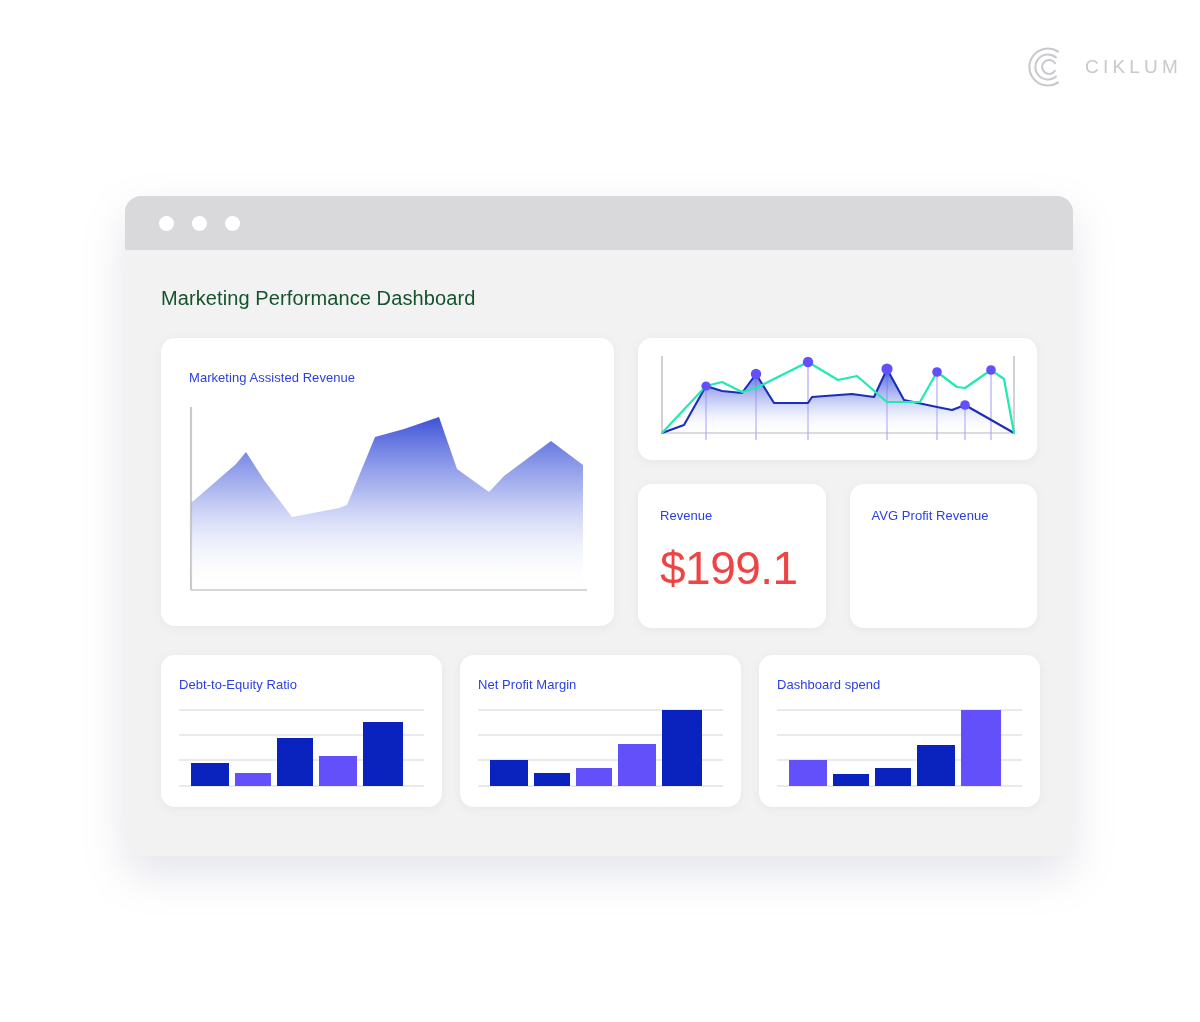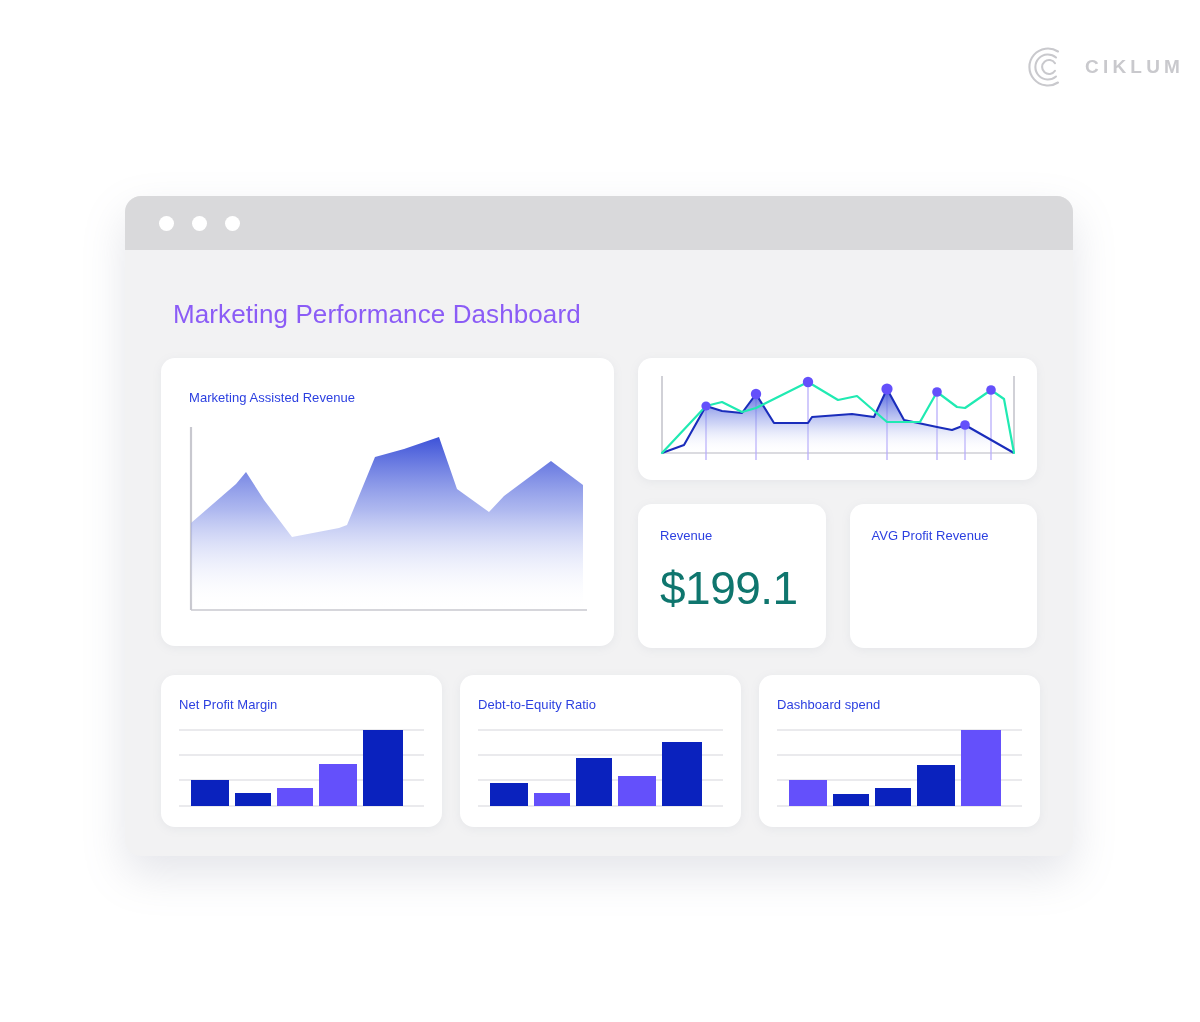--- a/index.html
+++ b/index.html
@@ -24,21 +24,21 @@
     display: flex;
     align-items: center;
     gap: 16px;
   }
   .brand-mark { width: 44px; height: 44px; display: block; }
   .brand-word {
     font-size: 19px;
     letter-spacing: 4.2px;
     color: #c9c9cd;
     font-family: "Liberation Sans", sans-serif;
-    font-weight: 700;
+    font-weight: 400;
   }
 
   
   .window {
     position: absolute;
     left: 125px;
     top: 196px;
     width: 948px;
     height: 660px;
     border-radius: 16px;
@@ -59,24 +59,24 @@
     border-radius: 50%;
     background: #ffffff;
     display: block;
   }
   .window-body {
     padding: 0 36px;
     height: calc(100% - 54px);
     box-sizing: border-box;
   }
   .page-title {
-    color: #8b5cf6;
-    font-size: 26px;
+    color: #14532d;
+    font-size: 20px;
     font-weight: 400;
-    margin: 12px;
+    margin: 0;
     padding-top: 37px;
     padding-bottom: 0;
     letter-spacing: .1px;
   }
 
   
   .row-top {
     display: flex;
     gap: 24px;
     margin-top: 28px;
@@ -130,21 +130,21 @@
   .kpi-row {
     display: flex;
     gap: 24px;
   }
   .card-kpi {
     width: 188px;
     height: 144px;
     padding: 24px 22px 0 22px;
   }
   .kpi-value {
-    color: #0f766e;
+    color: #ef4444;
     font-size: 46px;
     font-weight: 400;
     line-height: 1;
     margin: 0;
     padding-top: 22px;
     letter-spacing: -.5px;
   }
 
   
   .card-bars {
@@ -263,56 +263,56 @@
             <p class="card-title">AVG Profit Revenue</p>
           </div>
         </div>
 
       </div>
     </div>
 
     <div class="row-bottom">
 
       <div class="card card-bars">
+        <p class="card-title">Debt-to-Equity Ratio</p>
+        <div class="bars-wrap">
+          <svg viewBox="0 0 245 86" width="245" height="86" preserveAspectRatio="none">
+            <g stroke="#d6d6dc" stroke-width="1.1">
+              <line x1="0" y1="4" x2="245" y2="4"></line>
+              <line x1="0" y1="29" x2="245" y2="29"></line>
+              <line x1="0" y1="54" x2="245" y2="54"></line>
+              <line x1="0" y1="80" x2="245" y2="80"></line>
+            </g>
+            <g>
+              <rect x="12" y="57" width="38" height="23" fill="#0a22be"></rect>
+              <rect x="56" y="67" width="36" height="13" fill="#6450fb"></rect>
+              <rect x="98" y="32" width="36" height="48" fill="#0a22be"></rect>
+              <rect x="140" y="50" width="38" height="30" fill="#6450fb"></rect>
+              <rect x="184" y="16" width="40" height="64" fill="#0a22be"></rect>
+            </g>
+          </svg>
+        </div>
+      </div>
+
+      <div class="card card-bars">
         <p class="card-title">Net Profit Margin</p>
         <div class="bars-wrap">
           <svg viewBox="0 0 245 86" width="245" height="86" preserveAspectRatio="none">
             <g stroke="#d6d6dc" stroke-width="1.1">
               <line x1="0" y1="4" x2="245" y2="4"></line>
               <line x1="0" y1="29" x2="245" y2="29"></line>
               <line x1="0" y1="54" x2="245" y2="54"></line>
               <line x1="0" y1="80" x2="245" y2="80"></line>
             </g>
             <g>
               <rect x="12" y="54" width="38" height="26" fill="#0a22be"></rect>
               <rect x="56" y="67" width="36" height="13" fill="#0a22be"></rect>
               <rect x="98" y="62" width="36" height="18" fill="#6450fb"></rect>
               <rect x="140" y="38" width="38" height="42" fill="#6450fb"></rect>
               <rect x="184" y="4" width="40" height="76" fill="#0a22be"></rect>
-            </g>
-          </svg>
-        </div>
-      </div>
-
-      <div class="card card-bars">
-        <p class="card-title">Debt-to-Equity Ratio</p>
-        <div class="bars-wrap">
-          <svg viewBox="0 0 245 86" width="245" height="86" preserveAspectRatio="none">
-            <g stroke="#d6d6dc" stroke-width="1.1">
-              <line x1="0" y1="4" x2="245" y2="4"></line>
-              <line x1="0" y1="29" x2="245" y2="29"></line>
-              <line x1="0" y1="54" x2="245" y2="54"></line>
-              <line x1="0" y1="80" x2="245" y2="80"></line>
-            </g>
-            <g>
-              <rect x="12" y="57" width="38" height="23" fill="#0a22be"></rect>
-              <rect x="56" y="67" width="36" height="13" fill="#6450fb"></rect>
-              <rect x="98" y="32" width="36" height="48" fill="#0a22be"></rect>
-              <rect x="140" y="50" width="38" height="30" fill="#6450fb"></rect>
-              <rect x="184" y="16" width="40" height="64" fill="#0a22be"></rect>
             </g>
           </svg>
         </div>
       </div>
 
       <div class="card card-bars">
         <p class="card-title">Dashboard spend</p>
         <div class="bars-wrap">
           <svg viewBox="0 0 245 86" width="245" height="86" preserveAspectRatio="none">
             <g stroke="#d6d6dc" stroke-width="1.1">

